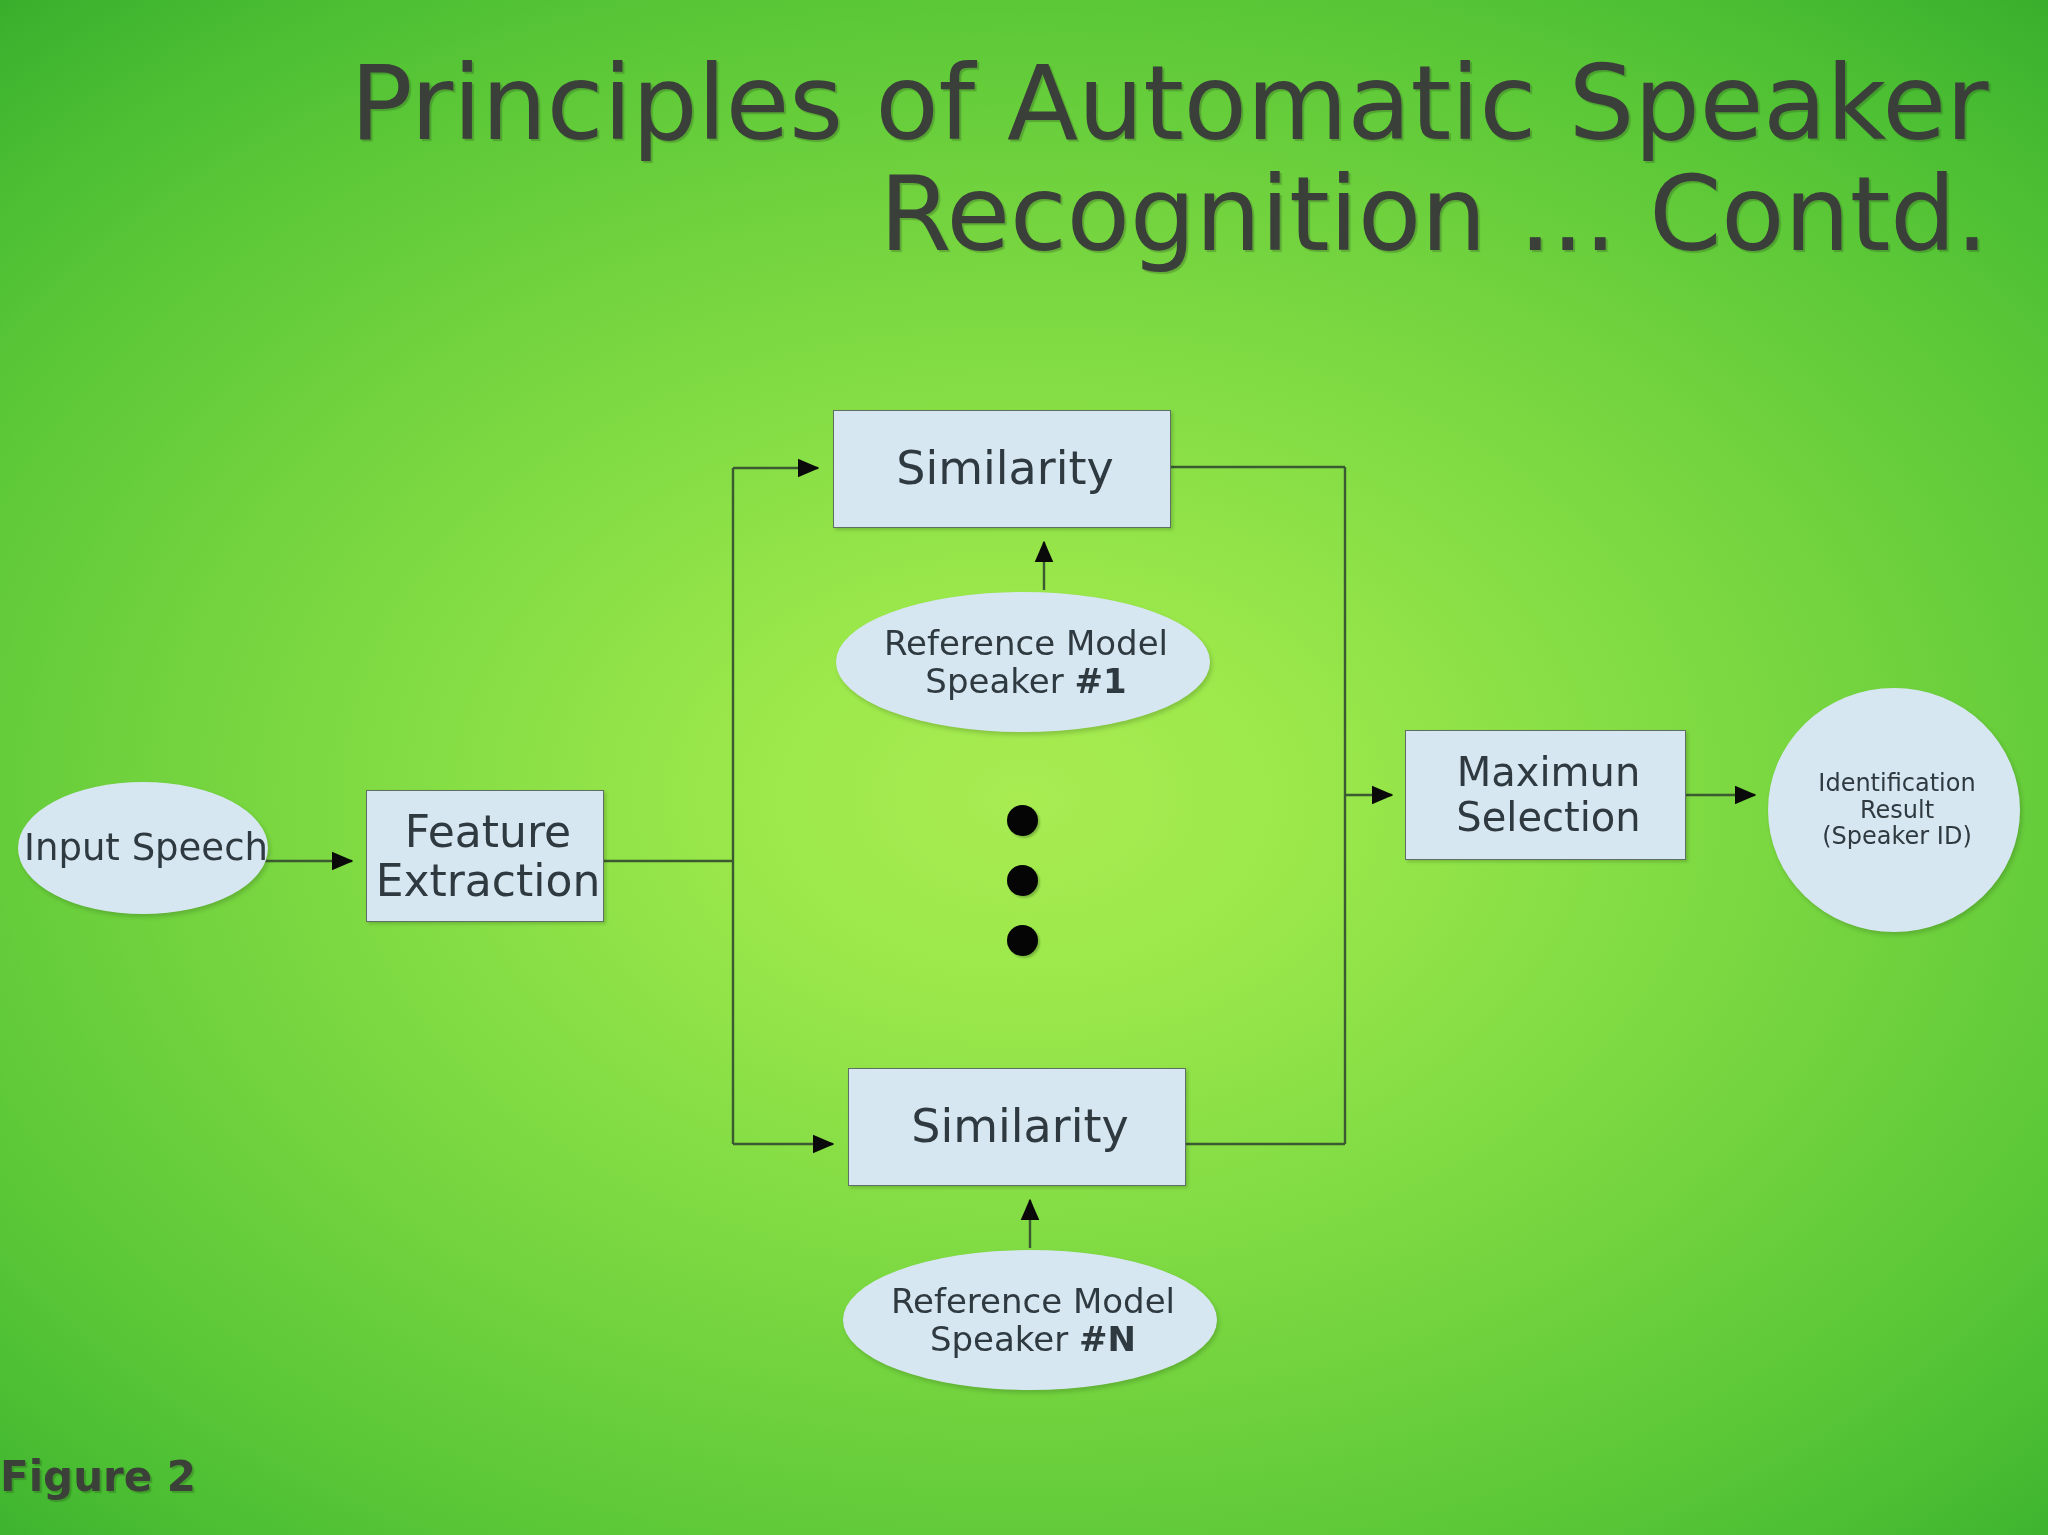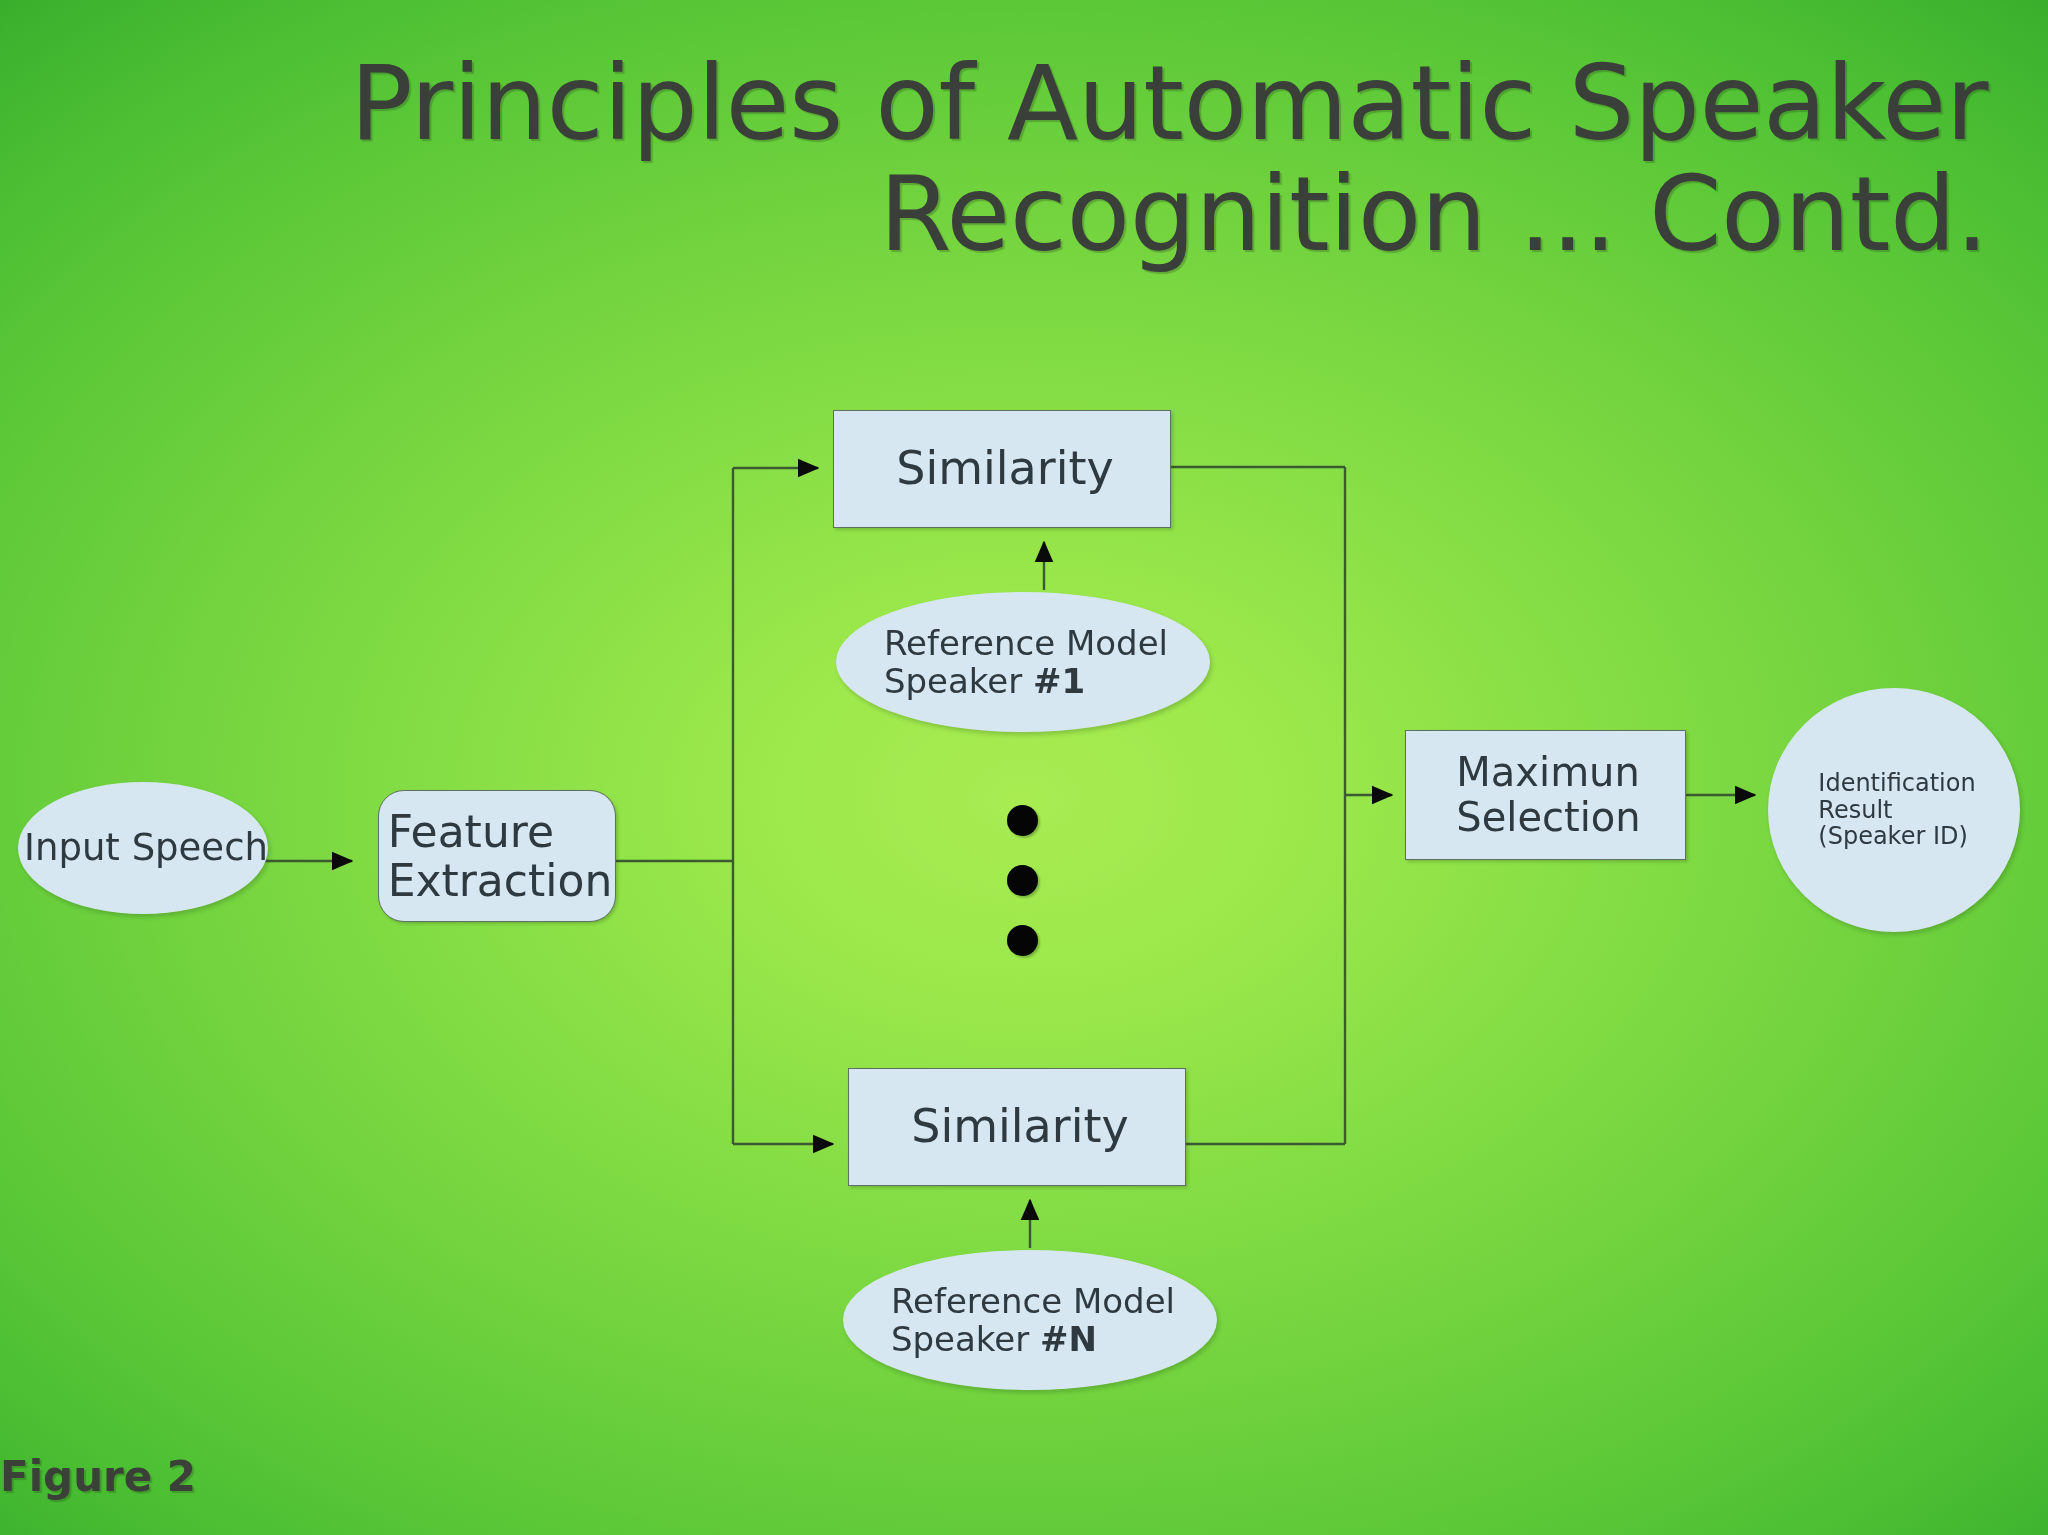--- a/index.html
+++ b/index.html
@@ -84,21 +84,21 @@
     pointer-events: none;
   }
 
   .node {
     position: absolute;
     background: #d7e7f2;
     color: #2f3a40;
     display: flex;
     align-items: center;
     justify-content: center;
-    text-align: left;
+    text-align: center;
     font-family: "DejaVu Sans", sans-serif;
     line-height: 1.12;
     box-sizing: border-box;
     padding-left: 6px;
   }
   .box {
     border: 1px solid #5f6f61;
     box-shadow: 2px 2px 3px rgba(30,60,20,0.22);
   }
   .ellipse {
@@ -108,23 +108,22 @@
 
   
   #node-input-speech {
     left: 18px;  top: 782px;  width: 250px;  height: 132px;
     font-size: 37px;
     overflow: visible;
   }
   #node-input-speech .node-label { white-space: nowrap; }
 
   #node-feature-extraction {
-    left: 378px; top: 790px; width: 238px; height: 132px;
+    left: 366px; top: 790px; width: 238px; height: 132px;
     font-size: 44px;
-    border-radius: 26px;
   }
   #node-similarity-top {
     left: 833px; top: 410px; width: 338px; height: 118px;
     font-size: 46px;
   }
   #node-similarity-bottom {
     left: 848px; top: 1068px; width: 338px; height: 118px;
     font-size: 46px;
   }
   #node-ref-model-1 {

